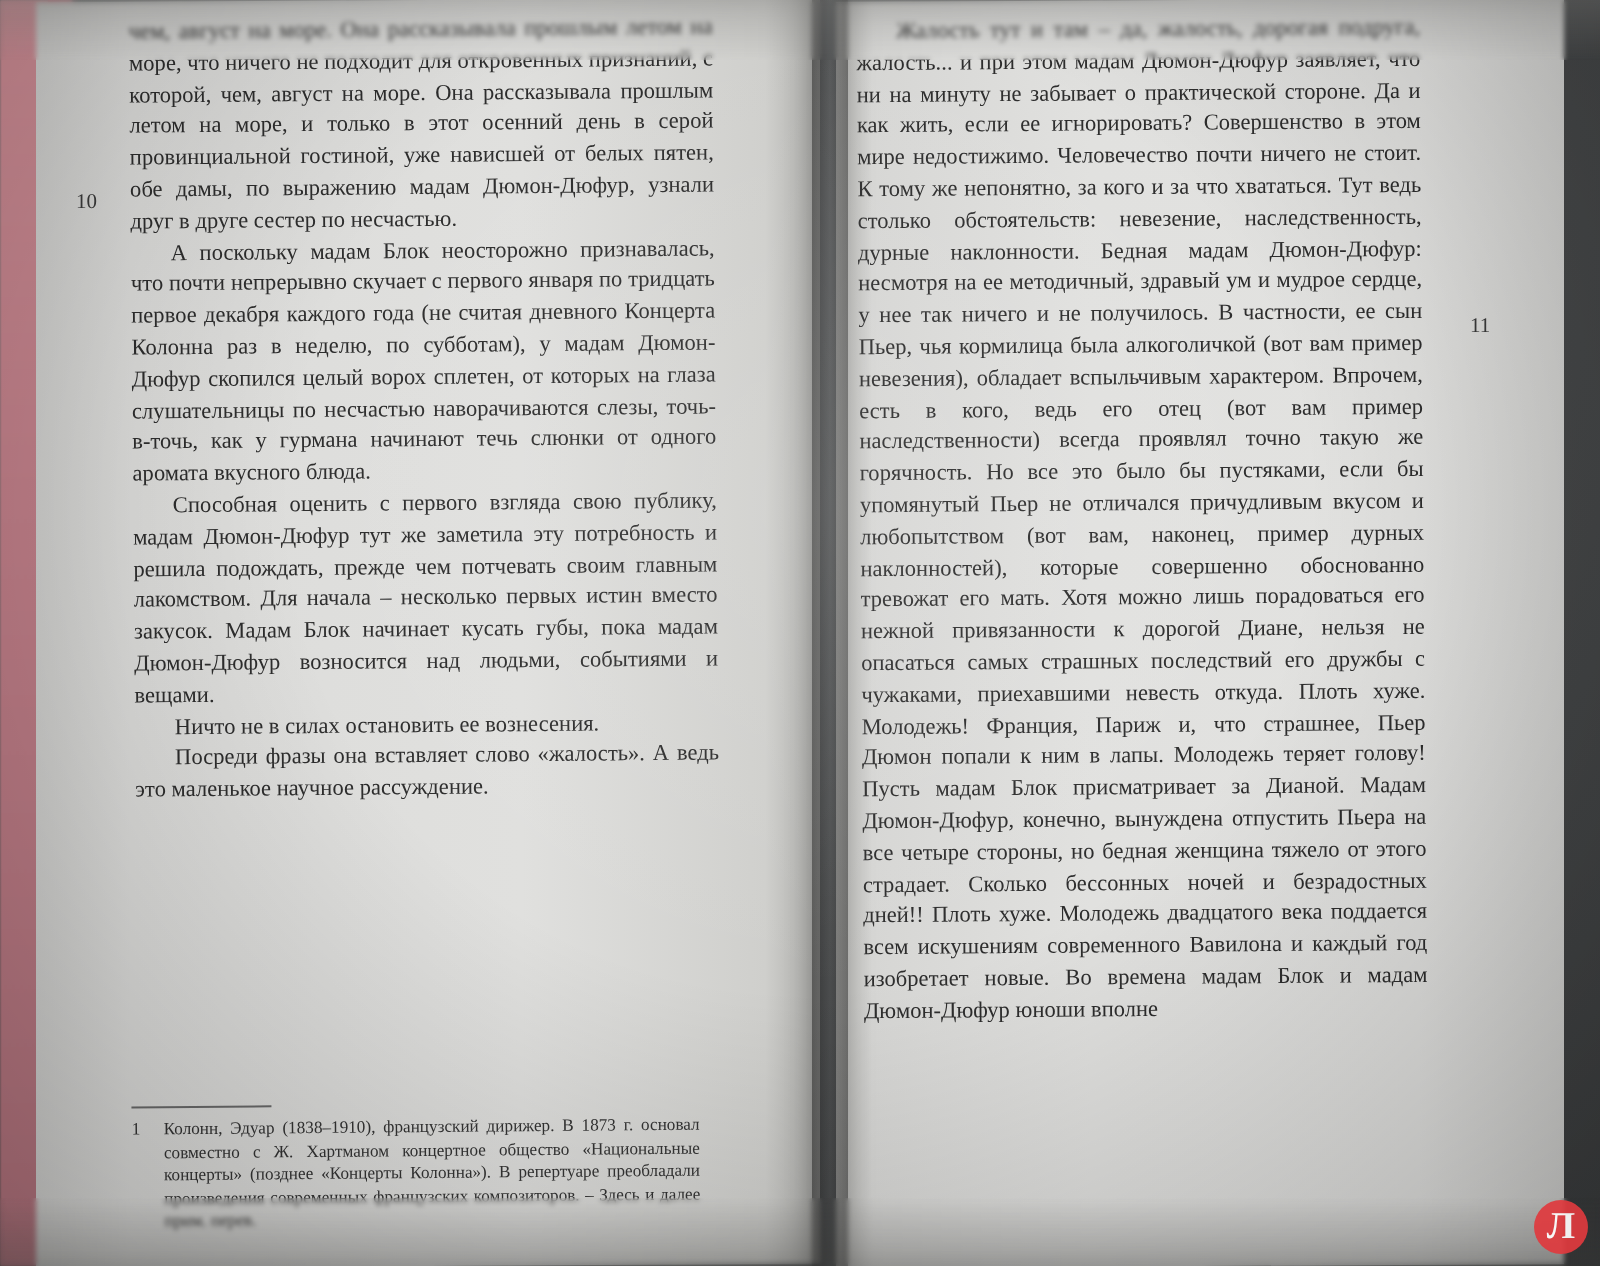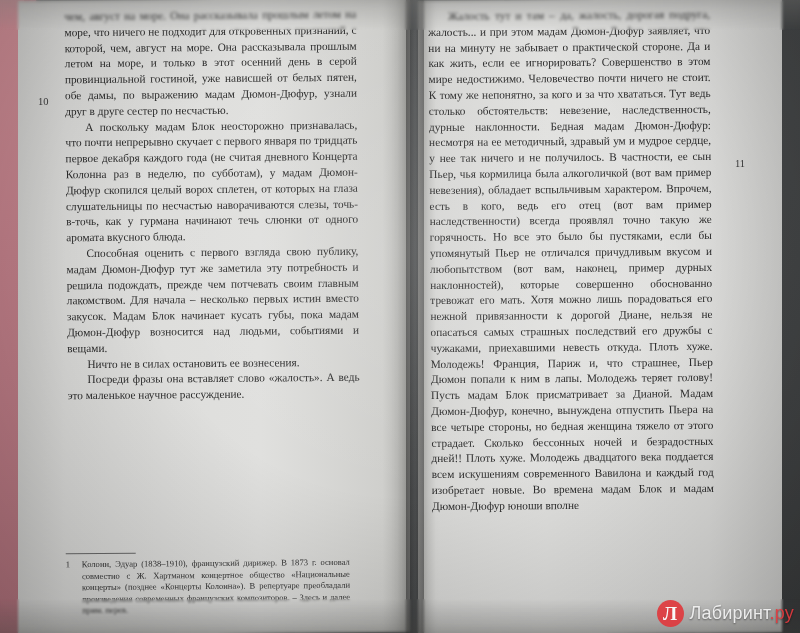--- a/index.html
+++ b/index.html
@@ -241,15 +241,14 @@
   <div class="col col-right">
     <p>Жалость тут и там – да, жалость, дорогая подруга, жалость... и при этом мадам Дюмон-Дюфур заявляет, что ни на минуту не забывает о практической стороне. Да и как жить, если ее игнорировать? Совершенство в этом мире недостижимо. Человечество почти ничего не стоит. К тому же непонятно, за кого и за что хвататься. Тут ведь столько обстоятельств: невезение, наследственность, дурные наклонности. Бедная мадам Дюмон-Дюфур: несмотря на ее методичный, здравый ум и мудрое сердце, у нее так ничего и не получилось. В частности, ее сын Пьер, чья кормилица была алкоголичкой (вот вам пример невезения), обладает вспыльчивым характером. Впрочем, есть в кого, ведь его отец (вот вам пример наследственности) всегда проявлял точно такую же горячность. Но все это было бы пустяками, если бы упомянутый Пьер не отличался причудливым вкусом и любопытством (вот вам, наконец, пример дурных наклонностей), которые совершенно обоснованно тревожат его мать. Хотя можно лишь порадоваться его нежной привязанности к дорогой Диане, нельзя не опасаться самых страшных последствий его дружбы с чужаками, приехавшими невесть откуда. Плоть хуже. Молодежь! Франция, Париж и, что страшнее, Пьер Дюмон попали к ним в лапы. Молодежь теряет голову! Пусть мадам Блок присматривает за Дианой. Мадам Дюмон-Дюфур, конечно, вынуждена отпустить Пьера на все четыре стороны, но бедная женщина тяжело от этого страдает. Сколько бессонных ночей и безрадостных дней!! Плоть хуже. Молодежь двадцатого века поддается всем искушениям современного Вавилона и каждый год изобретает новые. Во времена мадам Блок и мадам Дюмон-Дюфур юноши вполне</p>
   </div>
 
   <div class="lighting"></div>
   <div class="blur-top"></div>
   <div class="blur-bottom"></div>
 
   <div class="watermark">
     <div class="wm-badge">Л</div>
-    <div class="wm-text"><span>Лабиринт</span><span class="wm-ru">.ру</span></div>
   </div>
 </div>
 
 </body></html>

